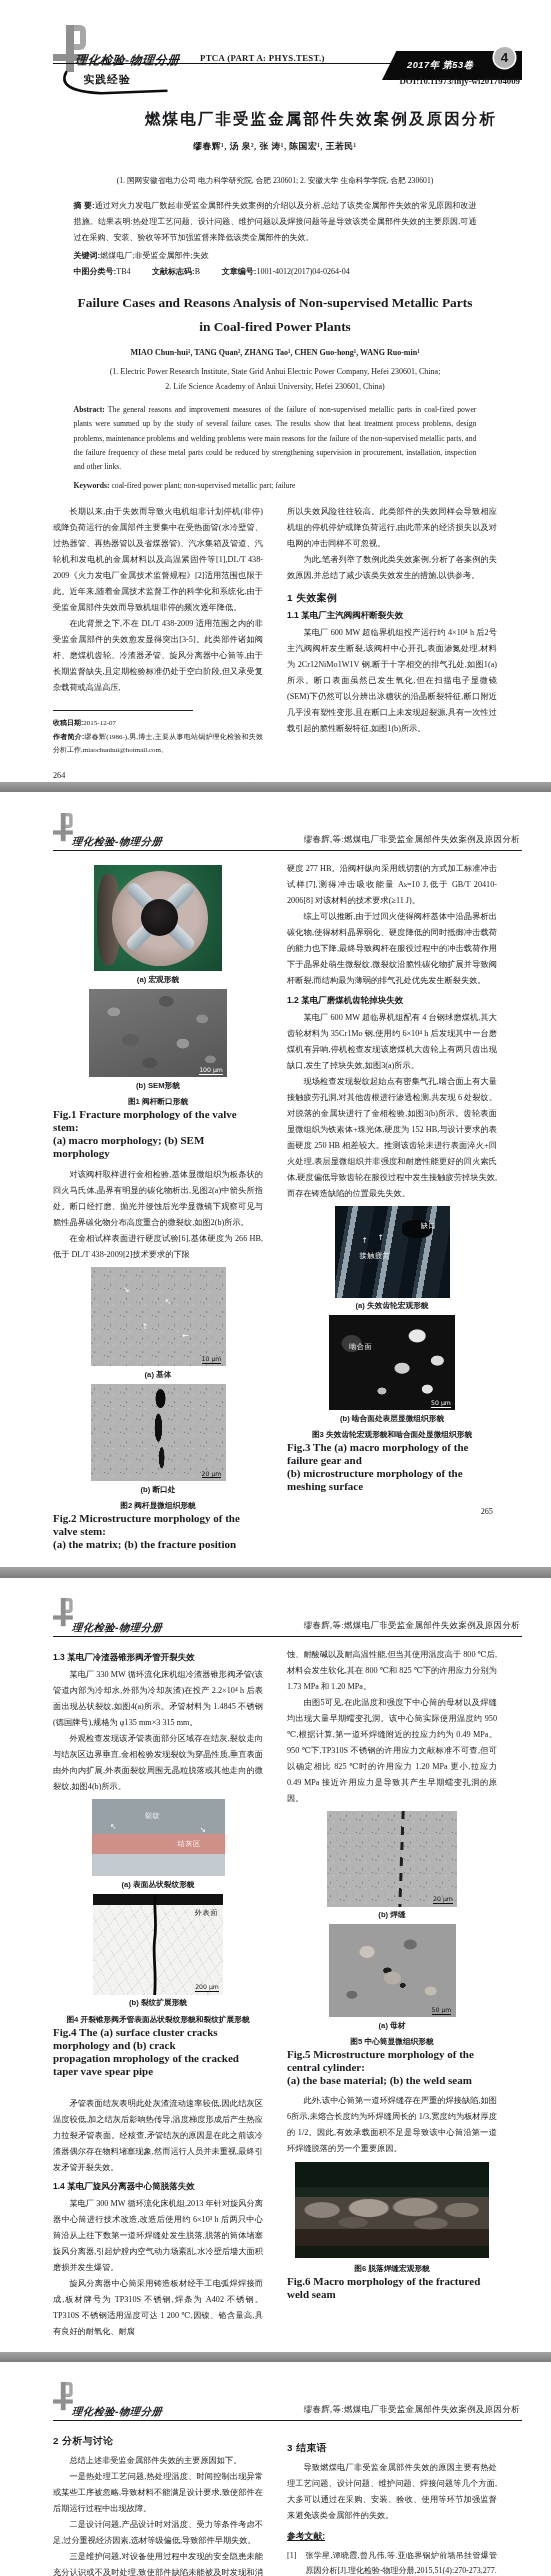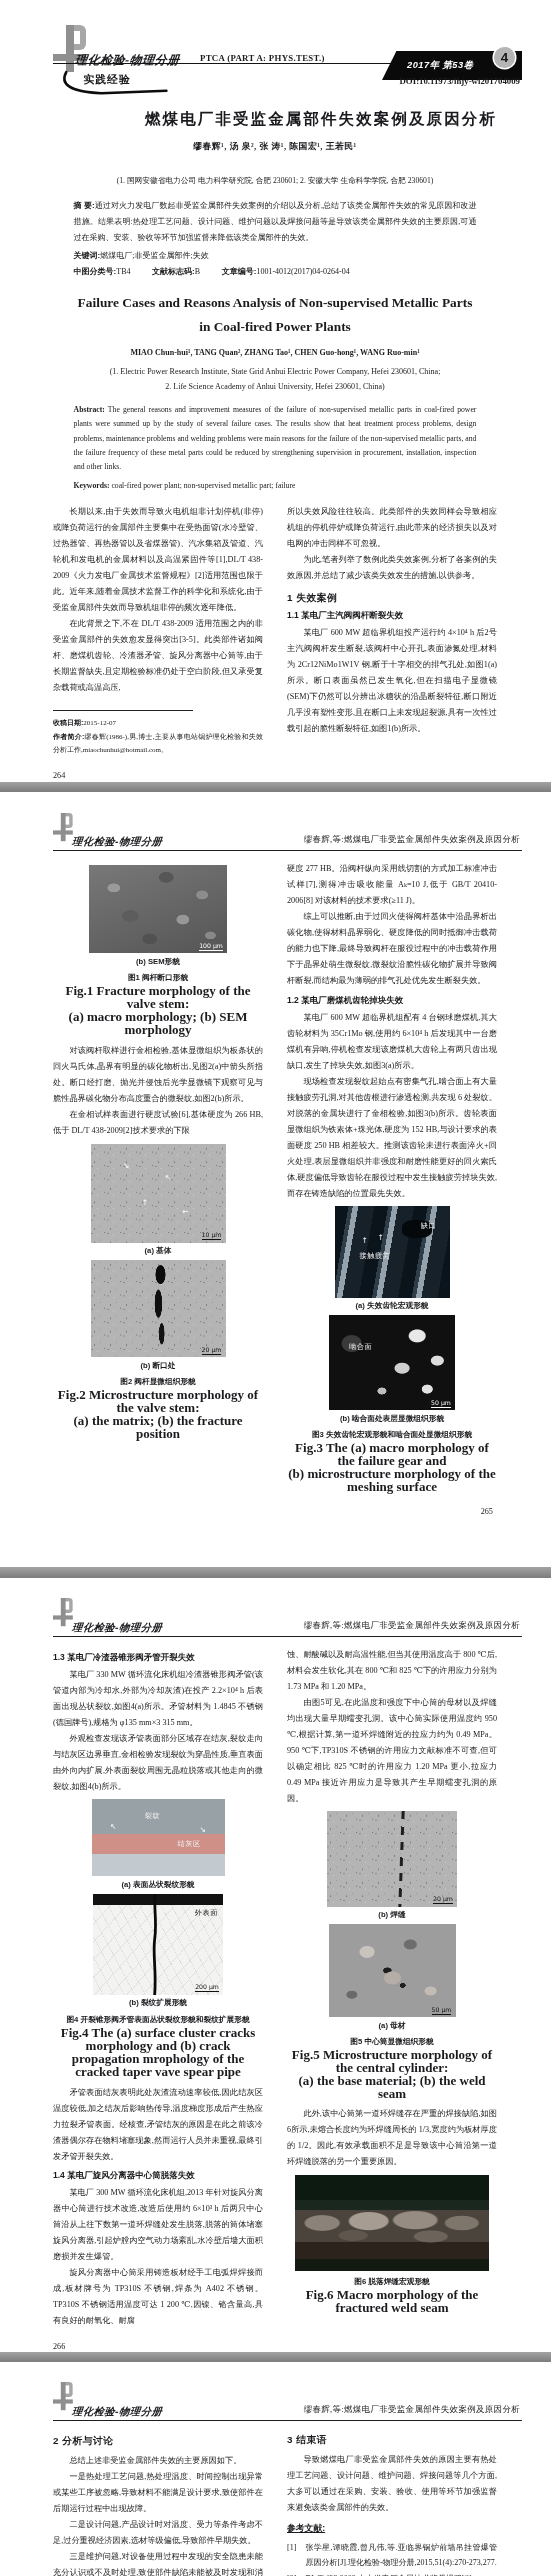--- a/index.html
+++ b/index.html
@@ -67,21 +67,21 @@
   
   .fnline{width:140px;height:0;border-top:0.8px solid #222;margin:14.4px 0 5.2px;}
   p.fn{margin:0;font-size:7px;line-height:13px;text-align:justify;}
   .fn-lbl{font-family:"Liberation Sans",sans-serif;font-weight:bold;}
 
   
   .fig{margin:4.1px auto 1px;}
   .photo{position:relative;margin:0 auto;overflow:hidden;}
   .subcap{text-align:center;font:bold 7.7px "Liberation Sans",sans-serif;margin:3.6px 0 2.6px;}
   .figcap-cn{text-align:center;font:bold 7.7px "Liberation Sans",sans-serif;margin:6.2px 0 1px;}
-  .figcap-en{text-align:center;font-weight:bold;font-size:13px;line-height:13px;}
+  .figcap-en{font-weight:bold;font-size:11px;line-height:13px;}
   .figlabel{position:absolute;color:#f2f2f2;font-size:7.2px;letter-spacing:0.5px;}
   .fig-arrow{position:absolute;color:#fff;font-size:7.7px;font-family:"DejaVu Sans",sans-serif;}
   .scale{position:absolute;right:4.1px;bottom:2.6px;font-family:"DejaVu Sans",sans-serif;font-size:6.2px;border-bottom:1px solid currentColor;padding-bottom:0.5px;line-height:7.2px;}
   .scale.light{color:#fff;}
   .scale.dark{color:#111;}
 
   
   .f1a{width:128px;height:106px;background:radial-gradient(circle at 35% 40%,#2e7c53,#1e5c3d 62%,#164a30);}
   .f1a-side{position:absolute;left:3.1px;top:8.2px;width:23px;height:91px;border-radius:40%;background:linear-gradient(90deg,#3c352f,#6b5f55);}
   .f1a-disc{position:absolute;left:17.5px;top:5.2px;width:96px;height:95px;border-radius:50%;background:radial-gradient(circle at 55% 45%,#c7b5b0 0 45%,#a8968e 72%,#857368);}
@@ -243,20 +243,30 @@
         <div class="plogo-h"></div>
       </div>
       <div class="rh-name">理化检验-物理分册</div>
       <div class="rh-title">缪春辉,等:燃煤电厂非受监金属部件失效案例及原因分析</div>
       <div class="rh-rule"></div>
     </div>
     <div class="page-inner">
       <div class="cols" style="margin-top:3.1px;">
         <div class="col">
           <div class="fig">
+            <div class="photo f1a">
+              <div class="f1a-side"></div>
+              <div class="f1a-disc"></div>
+              <div class="f1a-x1"></div>
+              <div class="f1a-x2"></div>
+              <div class="f1a-hole"></div>
+            </div>
+            <div class="subcap">(a) 宏观形貌</div>
+          </div>
+          <div class="fig">
             <div class="photo f1b sem">
               <span class="scale light">100 μm</span>
             </div>
             <div class="subcap">(b) SEM形貌</div>
           </div>
           <div class="figcap-cn">图1 阀杆断口形貌</div>
           <div class="figcap-en">
             <div>Fig.1 Fracture morphology of the valve stem:</div>
             <div>(a) macro morphology; (b) SEM morphology</div>
           </div>
@@ -358,21 +368,21 @@
               <span class="figlabel" style="right:5.2px;top:14.4px;color:#222">外表面</span>
               <span class="scale dark">200 μm</span>
             </div>
             <div class="subcap">(b) 裂纹扩展形貌</div>
           </div>
           <div class="figcap-cn">图4 开裂锥形阀矛管表面丛状裂纹形貌和裂纹扩展形貌</div>
           <div class="figcap-en">
             <div>Fig.4 The (a) surface cluster cracks morphology and (b) crack</div>
             <div>propagation mrophology of the cracked taper vave spear pipe</div>
           </div>
-          <p class="body" style="margin-top:7px">矛管表面结灰表明此处灰渣流动速率较低,因此结灰区温度较低,加之结灰后影响热传导,温度梯度形成后产生热应力拉裂矛管表面。经核查,矛管结灰的原因是在此之前该冷渣器偶尔存在物料堵塞现象,然而运行人员并未重视,最终引发矛管开裂失效。</p>
+          <p class="body" style="margin-top:18px">矛管表面结灰表明此处灰渣流动速率较低,因此结灰区温度较低,加之结灰后影响热传导,温度梯度形成后产生热应力拉裂矛管表面。经核查,矛管结灰的原因是在此之前该冷渣器偶尔存在物料堵塞现象,然而运行人员并未重视,最终引发矛管开裂失效。</p>
           <h3 class="h-sub">1.4 某电厂旋风分离器中心筒脱落失效</h3>
           <p class="body">某电厂 300 MW 循环流化床机组,2013 年针对旋风分离器中心筒进行技术改造,改造后使用约 6×10³ h 后两只中心筒沿从上往下数第一道环焊缝处发生脱落,脱落的筒体堵塞旋风分离器,引起炉膛内空气动力场紊乱,水冷壁后墙大面积磨损并发生爆管。</p>
           <p class="body">旋风分离器中心筒采用铸造板材经手工电弧焊焊接而成,板材牌号为 TP310S 不锈钢,焊条为 A402 不锈钢。TP310S 不锈钢适用温度可达 1 200 ℃,因镍、铬含量高,具有良好的耐氧化、耐腐</p>
           <div class="pageno">266</div>
         </div>
 
         <div class="col">
           <p class="body cont">蚀、耐酸碱以及耐高温性能,但当其使用温度高于 800 ℃后,材料会发生软化,其在 800 ℃和 825 ℃下的许用应力分别为 1.73 MPa 和 1.20 MPa。</p>
           <p class="body">由图5可见,在此温度和强度下中心筒的母材以及焊缝均出现大量早期蠕变孔洞。该中心筒实际使用温度约 950 ℃,根据计算,第一道环焊缝附近的拉应力约为 0.49 MPa。950 ℃下,TP310S 不锈钢的许用应力文献标准不可查,但可以确定相比 825 ℃时的许用应力 1.20 MPa 更小,拉应力 0.49 MPa 接近许用应力是导致其产生早期蠕变孔洞的原因。</p>
           <div class="fig">
@@ -421,21 +431,21 @@
       <div class="cols" style="margin-top:5.2px;">
         <div class="col">
           <h2 class="h-sec" style="margin-top:2.1px">2 分析与讨论</h2>
           <p class="body">总结上述非受监金属部件失效的主要原因如下。</p>
           <p class="body">一是热处理工艺问题,热处理温度、时间控制出现异常或某些工序被忽略,导致材料不能满足设计要求,致使部件在后期运行过程中出现故障。</p>
           <p class="body">二是设计问题,产品设计时对温度、受力等条件考虑不足,过分重视经济因素,选材等级偏低,导致部件早期失效。</p>
           <p class="body">三是维护问题,对设备使用过程中发现的安全隐患未能充分认识或不及时处理,致使部件缺陷未能被及时发现和消除。</p>
 
         </div>
         <div class="col">
-          <h2 class="h-sec" style="margin-top:1px">3 结束语</h2>
+          <h2 class="h-sec" style="margin-top:9px">3 结束语</h2>
           <p class="body">导致燃煤电厂非受监金属部件失效的原因主要有热处理工艺问题、设计问题、维护问题、焊接问题等几个方面,大多可以通过在采购、安装、验收、使用等环节加强监督来避免该类金属部件的失效。</p>
           <div class="refs-label">参考文献:</div>
           <div class="ref">
               <span class="ref-no">[1]</span>
               <span class="ref-text">张学星,谭晓霞,曾凡伟,等.亚临界锅炉前墙吊挂管爆管原因分析[J].理化检验-物理分册,2015,51(4):270-273,277.</span>
             </div>
           <div class="ref">
               <span class="ref-no">[2]</span>
               <span class="ref-text">DL/T 438-2009 火力发电厂金属技术监督规程[S].</span>
             </div>

